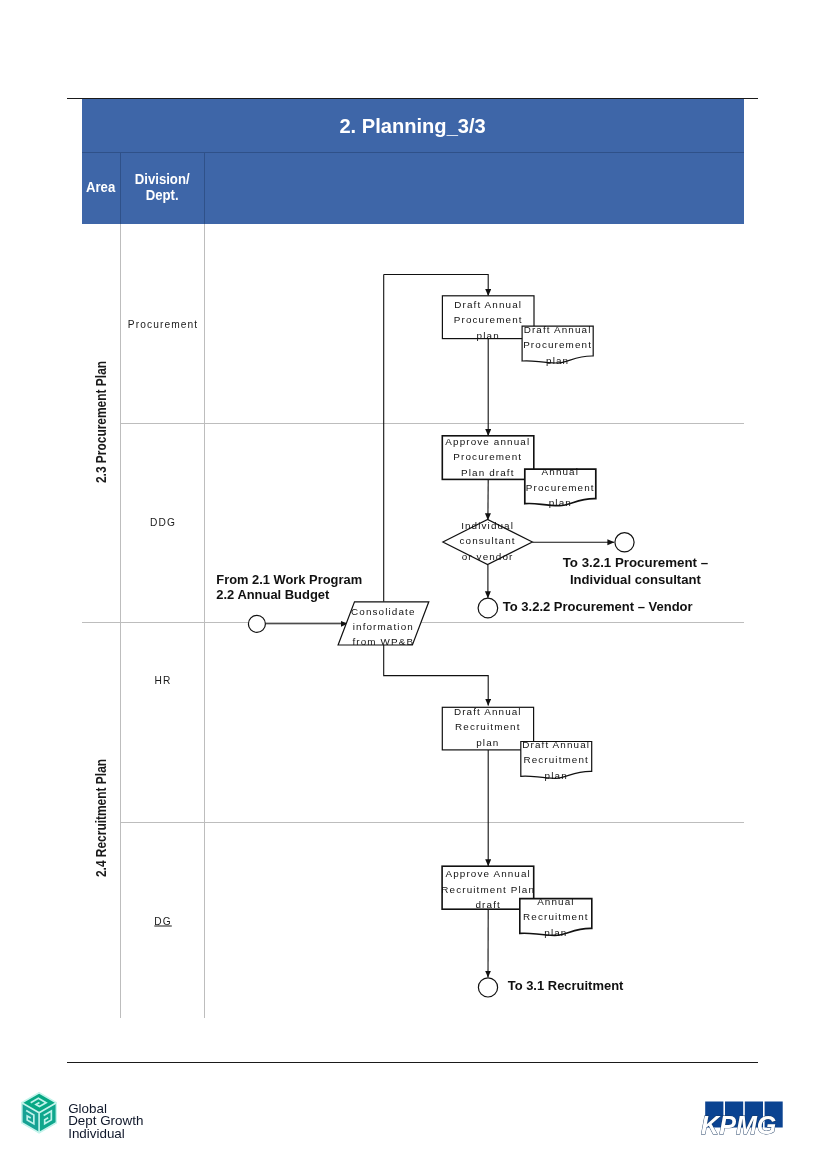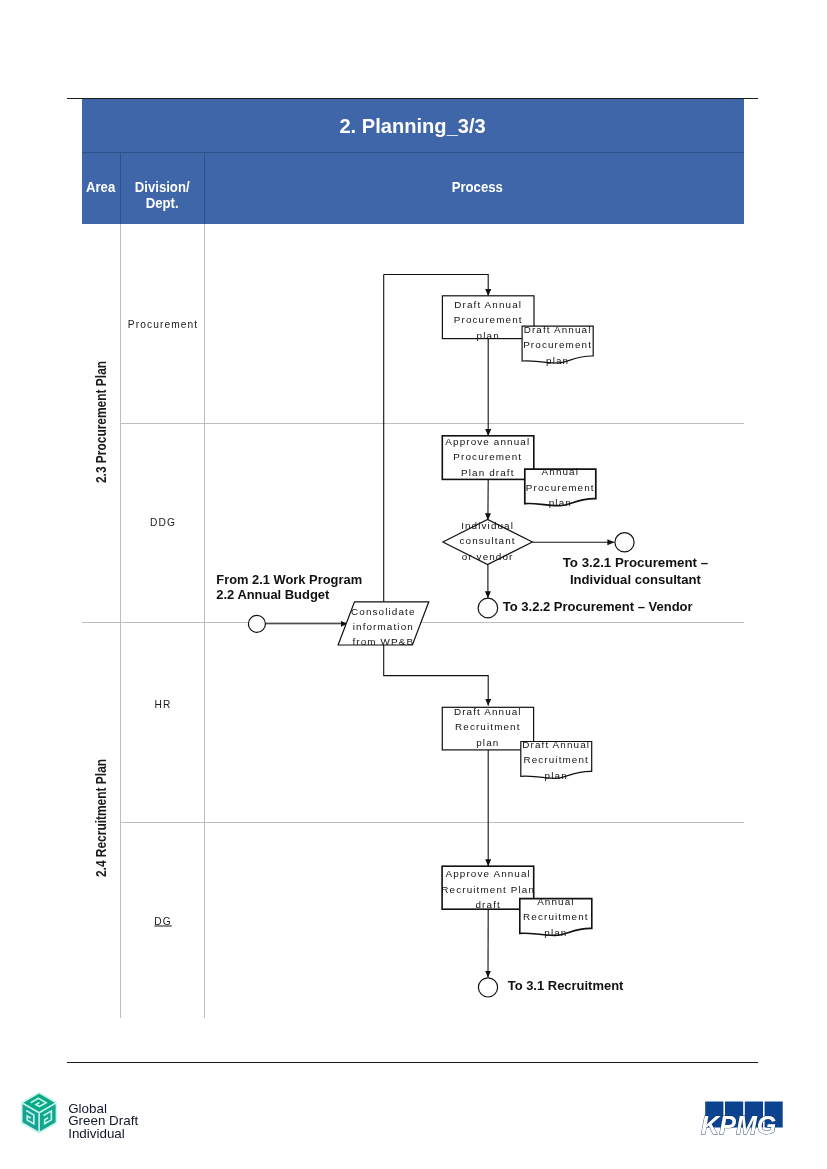--- a/index.html
+++ b/index.html
@@ -17,21 +17,21 @@
              background:#3E66A8;color:#ffffff;display:flex;align-items:center;
              justify-content:center;font-weight:bold;font-size:19.4px;letter-spacing:0;}
   .hdr-title > span{display:inline-block;transform:scaleX(1.037);}
   .hdr-row{position:absolute;left:82px;top:152px;width:662px;height:72px;background:#3E66A8;}
   .hdr-cell{position:absolute;top:152px;height:72px;color:#fff;font-weight:bold;
             display:flex;align-items:center;justify-content:center;text-align:center;
             font-size:14px;line-height:15.9px;padding-top:0;box-sizing:border-box;}
   .hdr-cell > *, .hdr-cell{ }
   .hdr-stretch{display:inline-block;transform:scaleX(0.94);transform-origin:center center;}
   .hdr-area{left:82px;width:38.1px;}
-  .hdr-div{left:120.1px;width:84.2px;margin-top:8px;}
+  .hdr-div{left:120.1px;width:84.2px;}
   .hdr-proc{left:204.3px;width:539.5px;padding-left:5.5px;box-sizing:border-box;}
   .hdr-sep{position:absolute;top:152px;width:1px;height:72px;background:#2f5189;}
   .hdr-sep2{position:absolute;left:82px;top:152px;width:662px;height:1px;background:#2f5189;}
 
   
   .vline{position:absolute;width:1px;background:#bdbdbd;}
   .hline{position:absolute;height:1px;background:#bdbdbd;}
 
   
   .cell-txt{position:absolute;font-size:10.2px;color:#1a1a1a;text-align:center;
@@ -62,36 +62,33 @@
   <div class="hdr-row"></div>
   <div class="hdr-sep2"></div>
   <div class="hdr-sep" style="left:120.1px"></div>
   <div class="hdr-sep" style="left:204.3px"></div>
   <div class="hdr-cell hdr-area">
       <span class="hdr-stretch">Area</span>
     </div>
   <div class="hdr-cell hdr-div">
     <span class="hdr-stretch"><span>Division/</span><br><span>Dept.</span></span>
   </div>
-  <div class="hdr-cell hdr-proc">
-      <span class="hdr-stretch">Process</span>
-    </div>
 
   <div class="vline" style="left:120.2px;top:224px;height:794px;"></div>
   <div class="vline" style="left:204.3px;top:224px;height:794px;"></div>
   <div class="hline" style="left:120.2px;top:422.9px;width:623.9px;"></div>
   <div class="hline" style="left:81.7px;top:622.4px;width:662.4px;"></div>
   <div class="hline" style="left:120.2px;top:821.5px;width:623.9px;"></div>
 
   <div class="area-txt" style="left:100.5px;top:421.7px;transform:translate(-50%,-50%) rotate(-90deg);"><span>2.3 Procurement Plan</span></div>
   <div class="area-txt" style="left:100.5px;top:818.4px;transform:translate(-50%,-50%) rotate(-90deg);"><span>2.4 Recruitment Plan</span></div>
 
   <div class="cell-txt" style="left:162.5px;top:324px;transform:translate(-50%,-50%);">Procurement</div>
   <div class="cell-txt" style="left:162.5px;top:522px;transform:translate(-50%,-50%);">DDG</div>
-  <div class="cell-txt" style="left:162.5px;top:704px;transform:translate(-50%,-50%);">HR</div>
+  <div class="cell-txt" style="left:162.5px;top:680px;transform:translate(-50%,-50%);">HR</div>
   <div class="cell-txt" style="left:162.5px;top:921px;transform:translate(-50%,-50%);text-decoration:underline;">DG</div>
 
   <svg class="diagram" viewBox="0 0 827 1169" xmlns="http://www.w3.org/2000/svg">
     <defs>
       <marker id="ah" markerWidth="8" markerHeight="8" refX="6.6" refY="3" orient="auto" markerUnits="userSpaceOnUse">
         <path d="M0,0 L7,3 L0,6 z" fill="#111"></path>
       </marker>
     </defs>
     <g id="connectors" fill="none" stroke="#111" stroke-width="1.1">
         <path d="M 383.7 274.5 L 488.2 274.5 L 488.2 295.6" marker-end="url(#ah)"></path>
@@ -205,21 +202,21 @@
 
         <g stroke="#C6F4EC" stroke-width="1.6" fill="none" stroke-linejoin="miter">
           <polygon points="18.1,0.8 35.4,10.8 35.4,30.8 18.1,40.8 0.8,30.8 0.8,10.8"></polygon>
           <path d="M 18.1 20.8 L 0.8 10.8 M 18.1 20.8 L 35.4 10.8 M 18.1 20.8 L 18.1 40.8"></path>
         </g>
       </g>
     </svg>
   </div>
   <div class="ggi-text">
     <div>Global</div>
-    <div>Green Draft</div>
+    <div>Dept Growth</div>
     <div>Individual</div>
   </div>
   <div class="kpmg">
     <svg width="90" height="36" viewBox="0 0 90 36" xmlns="http://www.w3.org/2000/svg">
       <g fill="#0B4391">
         <rect x="4.2" y="0.5" width="18.2" height="26.0"></rect>
         <rect x="24.0" y="0.5" width="18.2" height="26.0"></rect>
         <rect x="43.8" y="0.5" width="18.2" height="26.0"></rect>
         <rect x="63.6" y="0.5" width="18.1" height="26.0"></rect>
       </g>

